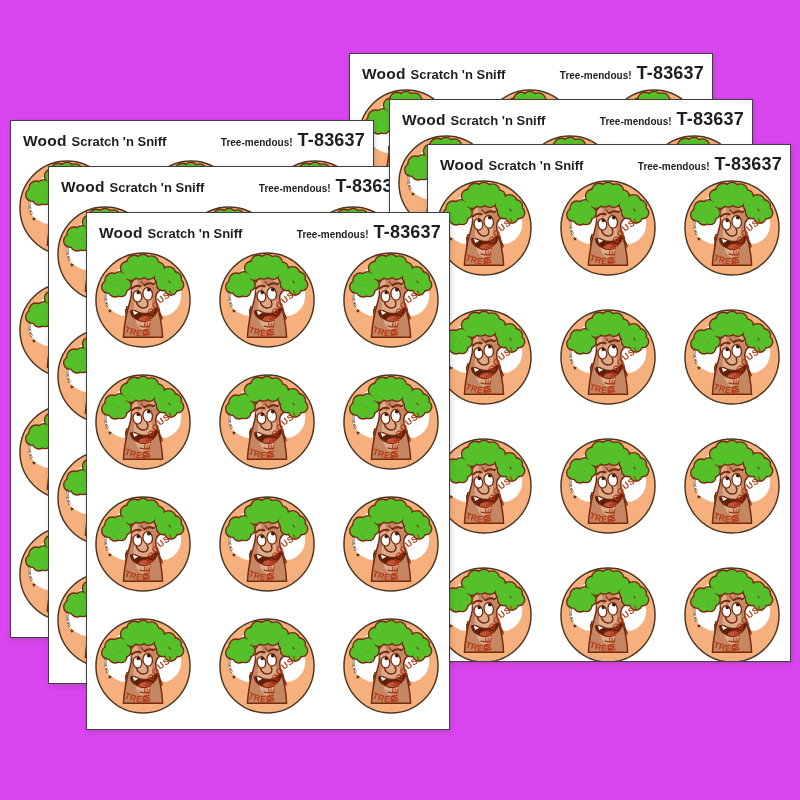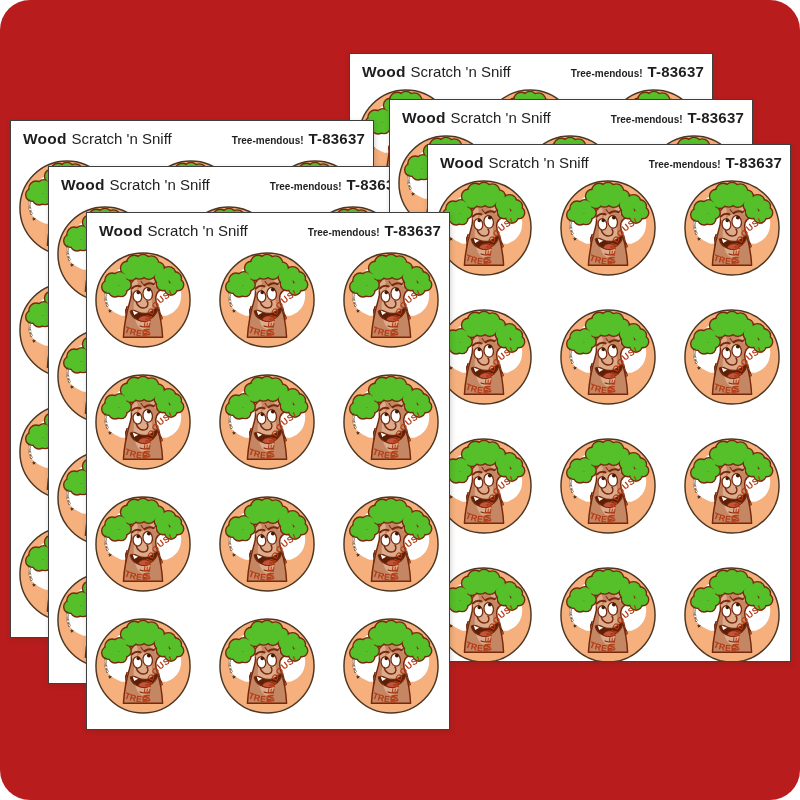--- a/index.html
+++ b/index.html
@@ -1,35 +1,35 @@
 <!DOCTYPE html>
 <html><head>
 <meta charset="utf-8">
 <style>
   html,body{margin:0;padding:0;background:#ffffff;}
   .canvas{
-    position:relative;width:800px;height:800px;background:#b91c1c;
-    overflow:hidden;font-family:"Liberation Sans",sans-serif;border-radius:30px;
+    position:relative;width:800px;height:800px;background:#d946ef;
+    overflow:hidden;font-family:"Liberation Sans",sans-serif;
   }
   .defs-svg{position:absolute;width:0;height:0;overflow:hidden;}
   .sheet{
     position:absolute;width:364px;height:518px;background:#ffffff;
     border:1.6px solid #3f3f3f;box-sizing:border-box;overflow:hidden;
     box-shadow:1px 2px 5px rgba(70,50,30,.22);
   }
   .sheet-header{
     position:absolute;top:9px;left:12px;right:8px;
     display:flex;align-items:baseline;gap:5px;white-space:nowrap;
     color:#1e1e20;z-index:2;
   }
   .brand{font-size:15.5px;font-weight:800;letter-spacing:.2px;}
-  .series{font-size:15px;font-weight:400;}
+  .series{font-size:13px;font-weight:700;}
   .spacer{flex:1;}
   .pname{font-size:10px;font-weight:700;}
-  .sku{font-size:15px;font-weight:800;letter-spacing:.2px;}
+  .sku{font-size:18px;font-weight:800;letter-spacing:.2px;}
   .grid{
     position:absolute;left:7px;top:var(--gt,38px);
     display:grid;grid-template-columns:repeat(3,98px);
     column-gap:26px;row-gap:var(--rg,24px);
   }
   .sheet--right{--gt:34px;--rg:31px;}
   .sticker{width:98px;height:98px;}
   .sticker-art{display:block;width:98px;height:98px;font-family:"Liberation Sans",sans-serif;}
 </style>
 </head>

